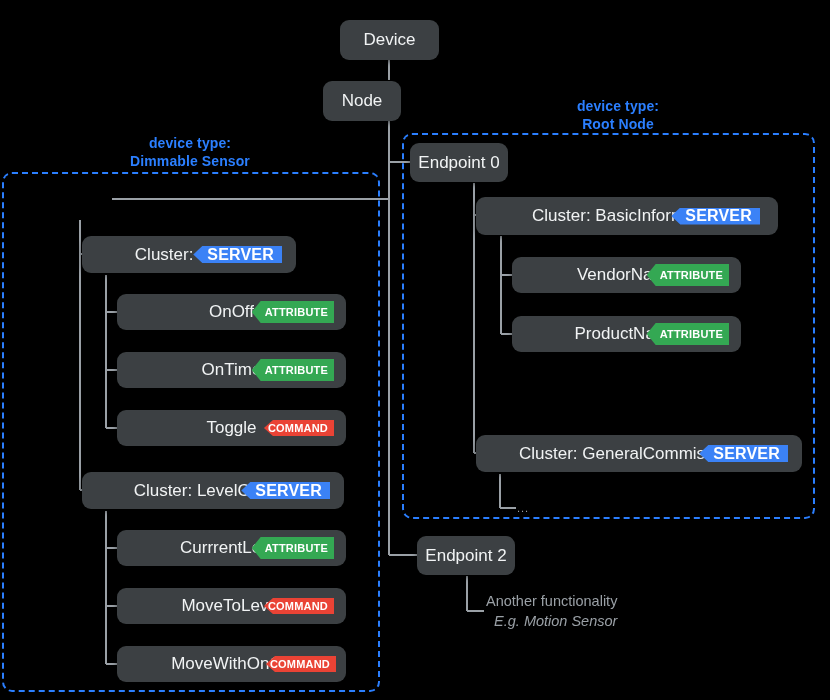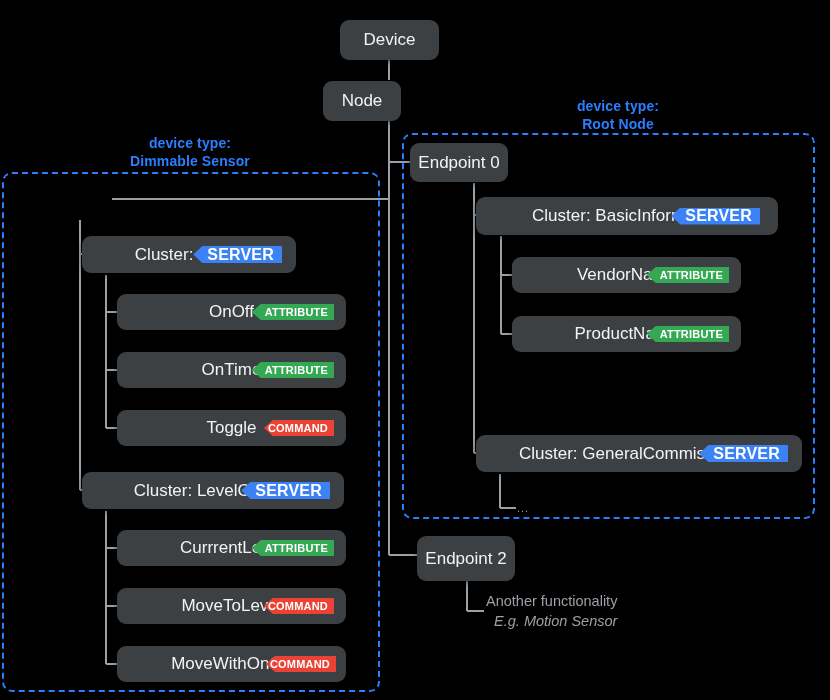--- a/index.html
+++ b/index.html
@@ -58,21 +58,21 @@
     justify-content:center;
     color:#fff;
     font-weight:bold;
     letter-spacing:.2px;
     line-height:1;
     box-sizing:border-box;
     clip-path:polygon(0% 50%, 9px 0%, 100% 0%, 100% 100%, 9px 100%);
     filter:drop-shadow(1px 1px 1px rgba(0,0,0,.6));
   }
   .badge.server{background:#3b82f6;font-size:16px;height:17px;padding:0 8px 0 14px;}
-  .badge.attribute{background:#34a853;font-size:11px;height:16px;padding:0 6px 0 13px;}
+  .badge.attribute{background:#34a853;font-size:11px;height:22px;padding:0 6px 0 13px;}
   .badge.command{background:#ea4335;font-size:11px;height:16px;padding:0 6px 0 4px;}
 
   
   .plaintext{
     position:absolute;
     color:#9aa0a6;
     font-size:14.5px;
     line-height:20px;
     white-space:nowrap;
     text-align:right;
@@ -214,21 +214,21 @@
   <div class="node" style="left:117px;top:588px;width:229px;height:36px;">
     <span class="label">MoveToLevel</span>
     <span class="badge command" style="position:absolute;right:12px;">COMMAND</span>
   </div>
 
   <div class="node" style="left:117px;top:646px;width:229px;height:36px;">
     <span class="label">MoveWithOnOff</span>
     <span class="badge command" style="position:absolute;right:10px;">COMMAND</span>
   </div>
 
-  <div class="node" style="left:417px;top:536px;width:98px;height:45px;">
+  <div class="node" style="left:417px;top:536px;width:98px;height:39px;">
     <span class="label">Endpoint 2</span>
   </div>
 
   <div class="plaintext" style="left:486px;top:591px;">
     <span>Another functionality</span>
     <span class="it">E.g. Motion Sensor</span>
   </div>
 
 </div>
 

